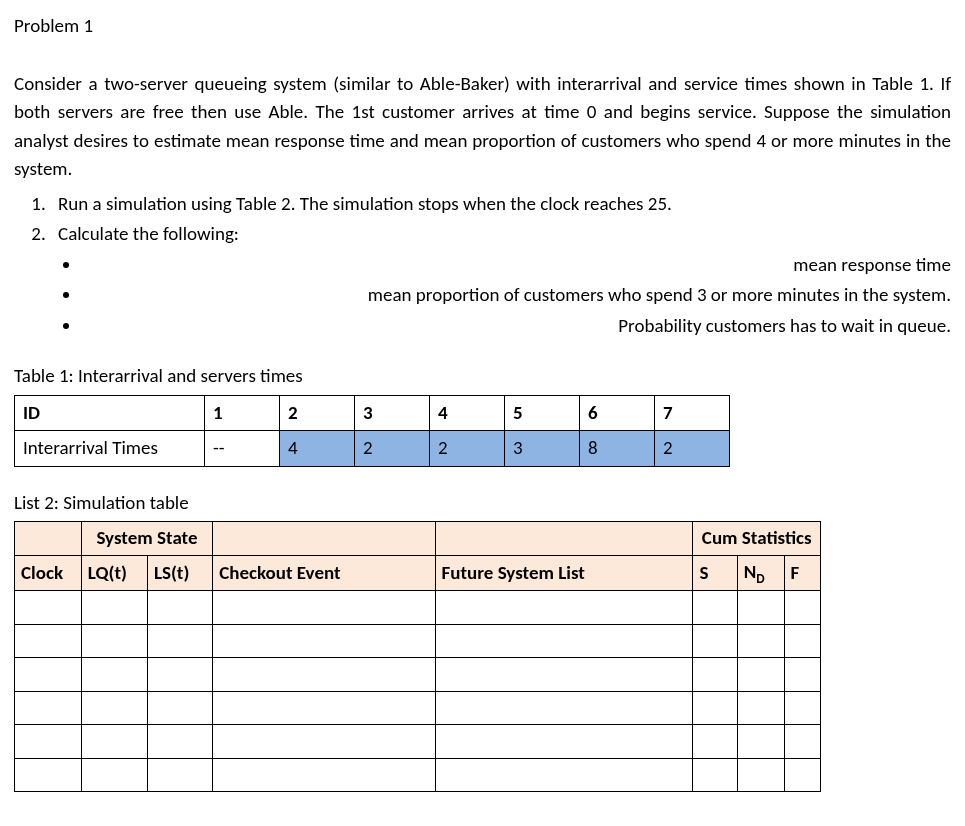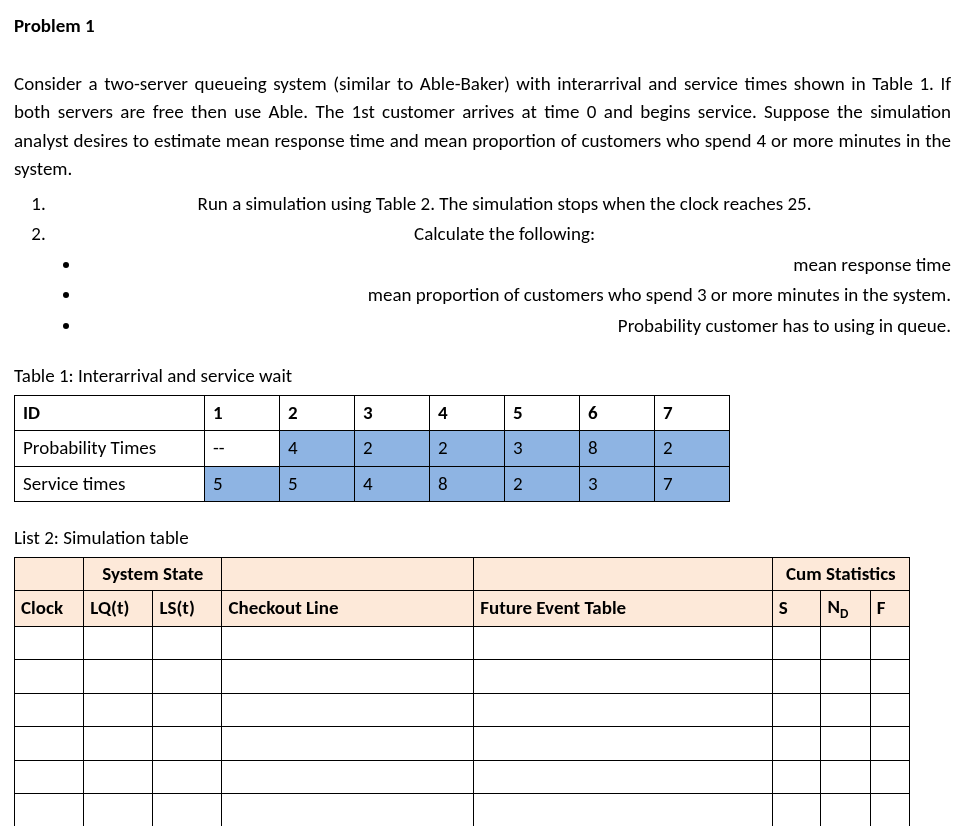--- a/index.html
+++ b/index.html
@@ -10,38 +10,37 @@
     body {
       font-family: Calibri, "Segoe UI", Arial, sans-serif;
       font-size: 19px;
       color: #000;
       background: #fff;
       padding: 12px 14px;
       width: 965px;
       line-height: 1.5;
     }
     .title {
-      font-weight: bold;
+      font-weight: normal;
       font-size: 19px;
       margin-bottom: 12px;
     }
     .para {
       text-align: justify;
       margin-bottom: 6px;
       margin-top: 29px;
     }
     ol.numbered {
       list-style: decimal;
       padding-left: 36px;
       margin-bottom: 2px;
     }
     ol.numbered li {
       padding-left: 8px;
       margin-bottom: 2px;
-      text-align: center;
     }
     ul.bullets {
       list-style: disc;
       padding-left: 68px;
     }
     ul.bullets li {
       padding-left: 2px;
       margin-bottom: 2px;
       text-align: right;
     }
@@ -63,21 +62,21 @@
     }
     .t1 .label-col { width: 190px; }
     .t1 .val-col   { width: 75px; }
     .t1 th { font-weight: bold; margin-top: 40px; }
     .t1 .id-row td.val-col,
     .t1 .id-row th.val-col { font-weight: bold; }
     .t1 .shade { background: #8EB4E3; }
 
     
     .t2 {
-      width: 896px;
+      width: 807px;
     }
     .t2 th, .t2 td {
       border: 1px solid #000;
       padding: 2px 6px;
       font-size: 19px;
       text-align: left;
       height: 28px;
       font-weight: bold;
     }
     .t2 .hdr { background: #FDE9D9; text-align: center; }
@@ -94,55 +93,45 @@
 <p class="para">Consider a two-server queueing system (similar to Able-Baker) with interarrival and service times shown in Table 1. If both servers are free then use Able. The 1st customer arrives at time 0 and begins service. Suppose the simulation analyst desires to estimate mean response time and mean proportion of customers who spend 4 or more minutes in the system.</p>
 
 <ol class="numbered">
   <li>Run a simulation using Table 2. The simulation stops when the clock reaches 25.</li>
   <li>Calculate the following:</li>
 </ol>
 
 <ul class="bullets">
   <li>mean response time</li>
   <li>mean proportion of customers who spend 3 or more minutes in the system.</li>
-  <li>Probability customer has to using in queue.</li>
+  <li>Probability customers has to wait in queue.</li>
 </ul>
 
-<div class="table-caption">Table 1: Interarrival and service wait</div>
+<div class="table-caption">Table 1: Interarrival and servers times</div>
 <table class="t1">
   <tbody>
       <tr class="id-row">
     <th class="label-col">ID</th>
     <th class="val-col">1</th>
     <th class="val-col">2</th>
     <th class="val-col">3</th>
     <th class="val-col">4</th>
     <th class="val-col">5</th>
     <th class="val-col">6</th>
     <th class="val-col">7</th>
   </tr>
   <tr>
-    <td class="label-col">Probability Times</td>
+    <td class="label-col">Interarrival Times</td>
     <td class="val-col">--</td>
     <td class="val-col shade">4</td>
     <td class="val-col shade">2</td>
     <td class="val-col shade">2</td>
     <td class="val-col shade">3</td>
     <td class="val-col shade">8</td>
     <td class="val-col shade">2</td>
-  </tr>
-  <tr>
-    <td class="label-col">Service times</td>
-    <td class="val-col shade">5</td>
-    <td class="val-col shade">5</td>
-    <td class="val-col shade">4</td>
-    <td class="val-col shade">8</td>
-    <td class="val-col shade">2</td>
-    <td class="val-col shade">3</td>
-    <td class="val-col shade">7</td>
   </tr>
 </tbody>
   </table>
 
 <div class="table-caption">List 2: Simulation table</div>
 <table class="t2">
   <colgroup>
     <col style="width:70px">
     <col style="width:70px">
     <col style="width:70px">
@@ -157,22 +146,22 @@
     <th class="blank-hdr"></th>
     <th class="hdr" colspan="2">System State</th>
     <th class="blank-hdr"></th>
     <th class="blank-hdr"></th>
     <th class="hdr" colspan="3">Cum Statistics</th>
   </tr>
   <tr>
     <th class="hdr-left">Clock</th>
     <th class="hdr-left">LQ(t)</th>
     <th class="hdr-left">LS(t)</th>
-    <th class="hdr-left">Checkout Line</th>
-    <th class="hdr-left">Future Event Table</th>
+    <th class="hdr-left">Checkout Event</th>
+    <th class="hdr-left">Future System List</th>
     <th class="hdr-left">S</th>
     <th class="hdr-left"><span>N</span><span class="sub">D</span></th>
     <th class="hdr-left">F</th>
   </tr>
   </tbody>
     <tbody id="t2-body">
       <tr>
         <td class="empty">&nbsp;</td>
         <td class="empty">&nbsp;</td>
         <td class="empty">&nbsp;</td>

